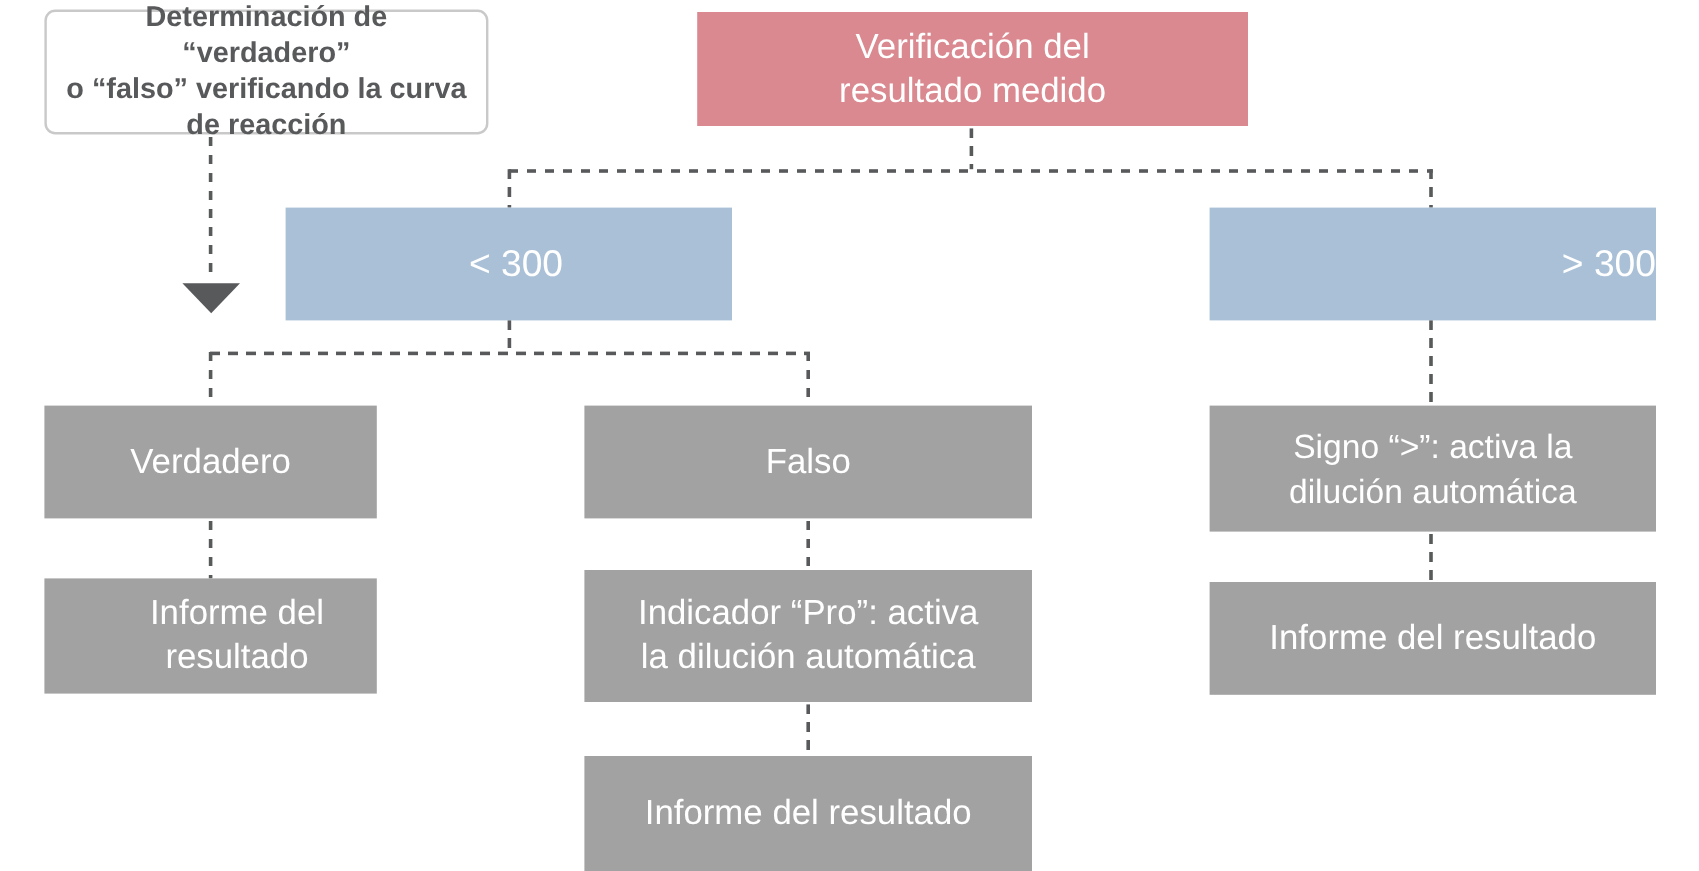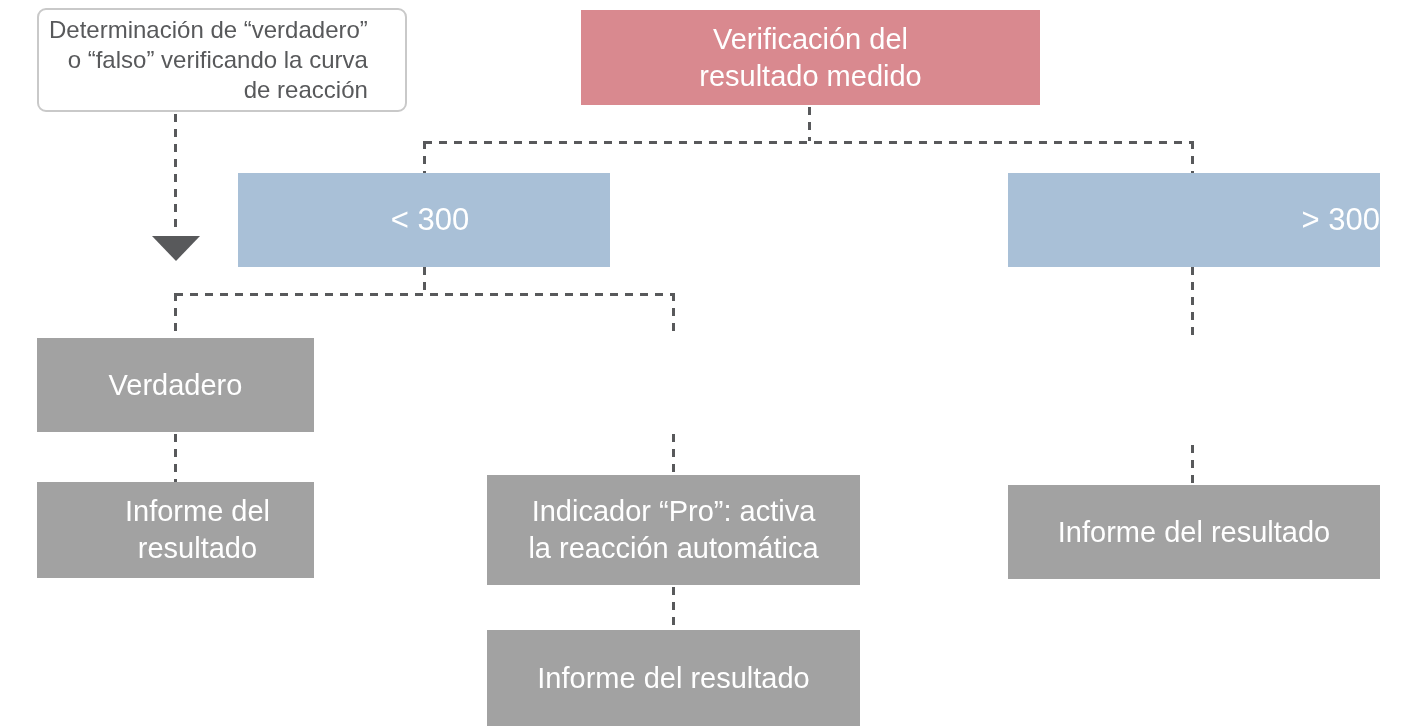--- a/index.html
+++ b/index.html
@@ -16,21 +16,21 @@
     text-align:center; box-sizing:border-box;
   }
   .label{white-space:pre-line; display:block;}
   .fill{color:var(--text-on-fill);}
   .pink{background:var(--pink); font-size:29px; line-height:37px;}
   .blue{background:var(--blue); font-size:31px; line-height:36px;padding-left:12px;}
   .graybox{background:var(--gray); font-size:29px; line-height:37px;align-items:center;}
   .note{
     background:#ffffff; border:2px solid var(--note-border); border-radius:9px;
     color:var(--note-text); font-size:24px; line-height:30px;
-    justify-content:flex-start; text-align:right; padding:6px 10px;
+    justify-content:flex-start; text-align:center; padding:6px 10px;font-weight:bold;
   }
   .signo{font-size:28px;}
   .vline{position:absolute; width:3px;
     background:repeating-linear-gradient(to bottom, var(--line) 0 8px, transparent 8px 15px);}
   .hline{position:absolute; height:3px;
     background:repeating-linear-gradient(to right, var(--line) 0 8px, transparent 8px 15px);}
   .arrowhead{
     position:absolute; width:0; height:0;
     border-left:24px solid transparent; border-right:24px solid transparent;
     border-top:25px solid var(--line);
@@ -69,32 +69,39 @@
   <div class="vline" style="left:423px; top:267px; height:26px;"></div>
   <div class="hline" style="left:175px; top:293px; width:500px;"></div>
   <div class="vline" style="left:174px; top:293px; height:45px;"></div>
   <div class="vline" style="left:672px; top:293px; height:45px;"></div>
 
   <div class="vline" style="left:1191px; top:267px; height:71px;"></div>
 
   <div class="box graybox fill" style="left:37px; top:338px; width:277px; height:94px;">
     <span class="label">Verdadero</span>
   </div>
+  <div class="box graybox fill" style="left:487px; top:338px; width:373px; height:94px;">
+    <span class="label">Falso</span>
+  </div>
+  <div class="box graybox fill signo" style="left:1008px; top:338px; width:372px; height:105px;">
+    <span class="label">Signo “&gt;”: activa la
+dilución automática</span>
+  </div>
 
   <div class="vline" style="left:174px; top:434px; height:48px;"></div>
   <div class="vline" style="left:672px; top:434px; height:41px;"></div>
   <div class="vline" style="left:1191px; top:445px; height:40px;"></div>
 
   <div class="box graybox fill" style="left:37px; top:482px; width:277px; height:96px;padding-left:44px;">
     <span class="label">Informe del
 resultado</span>
   </div>
   <div class="box graybox fill" style="left:487px; top:475px; width:373px; height:110px;">
     <span class="label">Indicador “Pro”: activa
-la reacción automática</span>
+la dilución automática</span>
   </div>
   <div class="box graybox fill" style="left:1008px; top:485px; width:372px; height:94px;">
     <span class="label">Informe del resultado</span>
   </div>
 
   <div class="vline" style="left:672px; top:587px; height:43px;"></div>
 
   <div class="box graybox fill" style="left:487px; top:630px; width:373px; height:96px;">
     <span class="label">Informe del resultado</span>
   </div>

